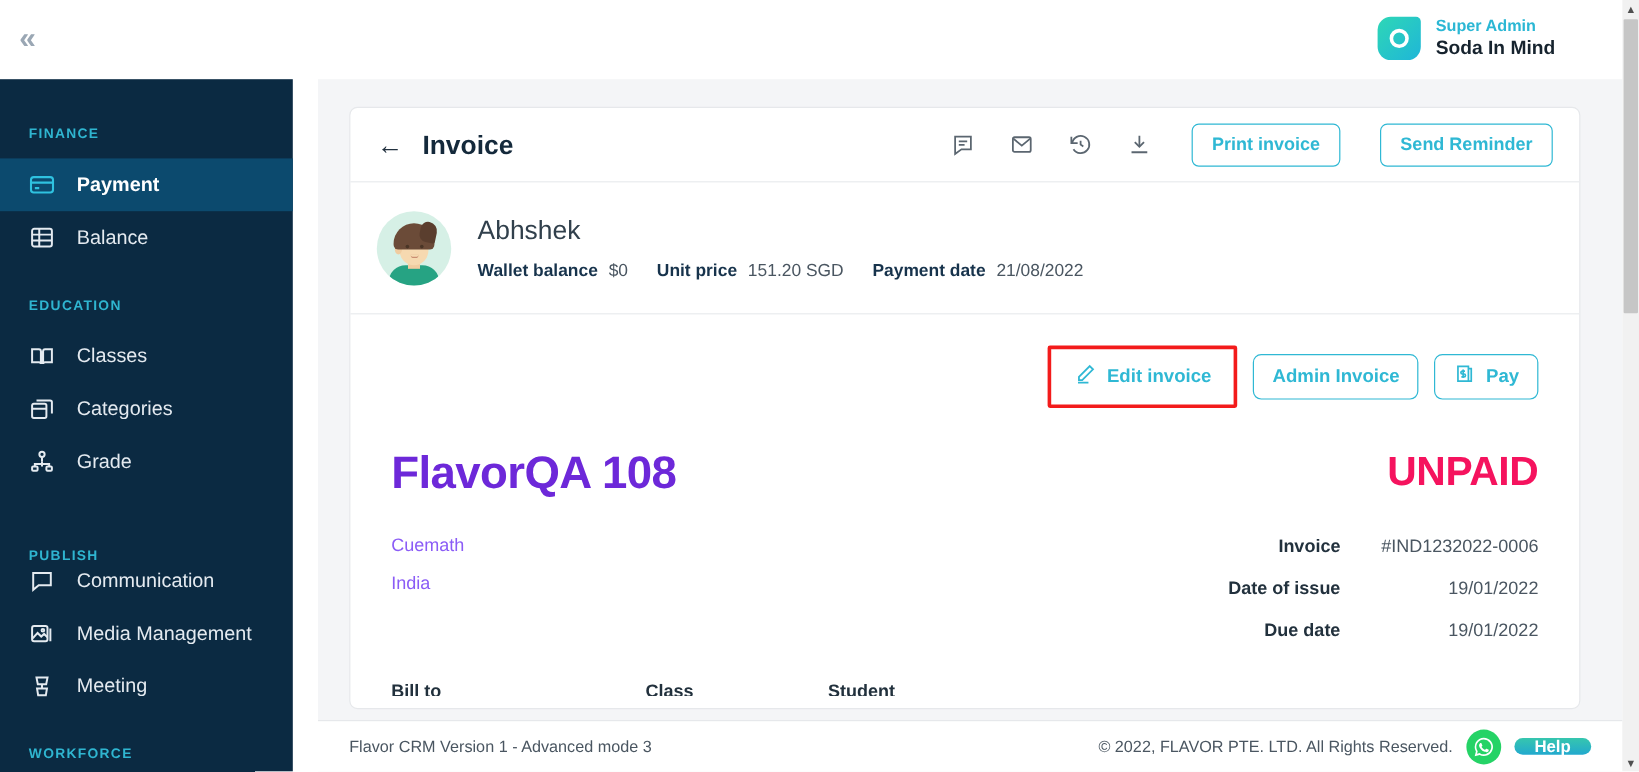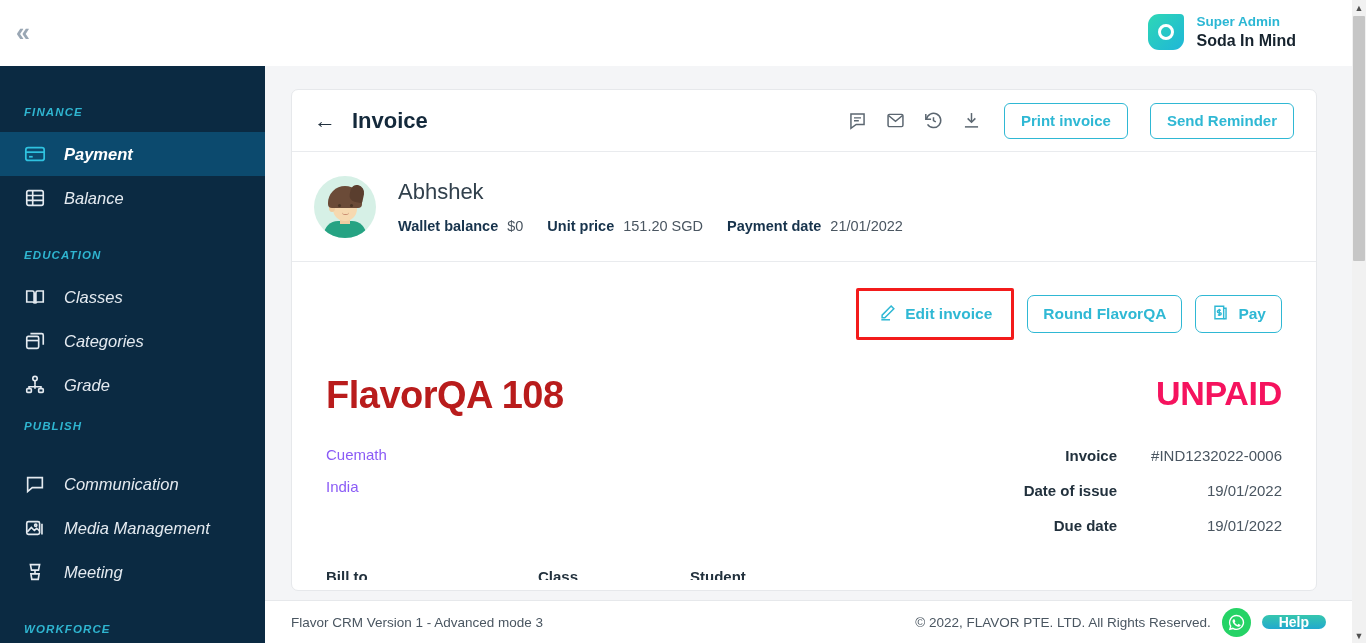--- a/index.html
+++ b/index.html
@@ -47,30 +47,30 @@
   .user-avatar .ring2 {
     position: absolute; left: 10px; top: 10px; width: 16px; height: 16px;
     border-radius: 50%; border: 3.5px solid #ffffff;
   }
   .user-meta { margin-left: 12px; line-height: 1.25; }
   .user-role { color: #2BB7D4; font-size: 13.5px; font-weight: 700; }
   .user-name { color: #16232E; font-size: 16px; font-weight: 600; }
 
   
   .sidebar {
-    position: absolute; left: 0; top: 66px; width: 265px; height: 577px;
-    background: #0B2A42; overflow: hidden; font-style: italic;
+    position: absolute; left: 0; top: 66px; width: 244px; height: 577px;
+    background: #0B2A42; overflow: hidden;
   }
   .side-group {
     color: #2FB5D0; font-size: 11.5px; font-weight: 700; letter-spacing: 1.1px;
     padding: 0 0 0 24px;
   }
   .g-finance   { position: absolute; top: 40px; }
   .g-education { position: absolute; top: 183px; }
-  .g-publish   { position: absolute; top: 354px; }
+  .g-publish   { position: absolute; top: 392px; }
   .g-workforce { position: absolute; top: 557px; }
 
   .nav-item {
     position: absolute; left: 0; width: 265px; height: 44px;
     display: flex; align-items: center; cursor: pointer;
   }
   .nav-item .ic { width: 26px; margin-left: 24px; display: flex;
     align-items: center; justify-content: flex-start; }
   .nav-item .lbl {
     margin-left: 14px; color: #E4EAF0; font-size: 16.5px; font-weight: 500;
@@ -87,21 +87,21 @@
   .card {
     position: absolute; left: 26px; top: 23px; width: 1026px;
     background: #ffffff; border: 1px solid #E6E8EB; border-radius: 7px;
   }
   .card-head {
     height: 62px; display: flex; align-items: center; padding: 0 22px;
     border-bottom: 1px solid #E9EBEE;
   }
   .back-arrow { font-size: 22px; color: #22313F; margin-right: 16px; cursor: pointer; line-height: 1; }
   .page-title { font-size: 22px; font-weight: 700; color: #14293B; }
-  .head-tools { margin-left: auto; display: flex; align-items: center; gap: 17px; }
+  .head-tools { margin-left: auto; display: flex; align-items: center; gap: 28px; }
   .tool-ic { cursor: pointer; display: flex; }
   .btn-outline {
     border: 1.5px solid #2FB8D4; color: #2FB8D4; background: #ffffff;
     border-radius: 6px; font-size: 15px; font-weight: 700; cursor: pointer;
     padding: 0 16px; height: 36px; display: flex; align-items: center;
     font-family: "Liberation Sans", sans-serif; white-space: nowrap;
   }
   .head-tools .btn-outline { margin-left: 5px; }
 
   
@@ -145,21 +145,21 @@
     display: inline-flex;
   }
   .btn-act {
     border: 1.5px solid #2FB8D4; color: #2FB8D4; background: #ffffff;
     border-radius: 7px; font-size: 15.5px; font-weight: 700; cursor: pointer;
     height: 38px; padding: 0 15px; display: flex; align-items: center; gap: 8px;
     font-family: "Liberation Sans", sans-serif; white-space: nowrap;
   }
   .btn-act.flat { border: none; }
   .inv-title-row { display: flex; align-items: flex-start; margin-top: 34px; }
-  .inv-title { font-size: 38px; font-weight: 800; color: #b91c1c; letter-spacing: -0.5px; }
+  .inv-title { font-size: 38px; font-weight: 800; color: #6d28d9; letter-spacing: -0.5px; }
   .inv-status { margin-left: auto; font-size: 34px; font-weight: 800; color: #F5135E; letter-spacing: -0.3px; }
   .inv-cols { display: flex; margin-top: 22px; }
   .inv-left { font-size: 15px; color: #8b5cf6; line-height: 2.1; }
   .inv-right { margin-left: auto; text-align: right; font-size: 15px; min-width: 350px; }
   .inv-right .r-row { display: flex; justify-content: flex-end; line-height: 2.33; }
   .r-k { font-weight: 700; color: #22313D; }
   .r-v { color: #4A5661; margin-left: 33px; min-width: 132px; text-align: right; }
   .tbl-head {
     display: flex; margin-top: 24px; font-size: 15px; font-weight: 700;
     color: #22313D; overflow: hidden; height: 12px;
@@ -358,40 +358,40 @@
           <div class="av-mouth"></div>
       </div>
       <div class="client-info">
         <div class="client-name">Abhshek</div>
         <div class="client-facts">
           <span class="fact-k">Wallet balance</span>
           <span class="fact-v">$0</span>
           <span class="fact-k">Unit price</span>
           <span class="fact-v">151.20 SGD</span>
           <span class="fact-k">Payment date</span>
-          <span class="fact-v">21/01/2022</span>
+          <span class="fact-v">21/08/2022</span>
         </div>
       </div>
     </div>
 
     <div class="inv-body">
       <div class="act-row">
         <span class="hl-box">
           <button class="btn-act flat">
             <span>
               <svg width="19" height="19" viewBox="0 0 24 24" fill="none" stroke="#2FB8D4" stroke-width="1.9">
                 <path d="M16.6 3.9 20 7.3 8.6 18.7H5.2v-3.4z"></path>
                   <path d="M4.2 21.2h11"></path>
               </svg>
             </span>
             <span>Edit invoice</span>
           </button>
         </span>
         <button class="btn-act">
-          <span>Round FlavorQA</span>
+          <span>Admin Invoice</span>
         </button>
         <button class="btn-act">
           <span>
             <svg width="19" height="19" viewBox="0 0 24 24" fill="none" stroke="#2FB8D4" stroke-width="1.8">
               <path d="M5 4.2h11v15.6H5z"></path>
                 <path d="M16 6.6h3v13.2h-3"></path>
               <path d="M10.5 7.4v8.8"></path>
                 <path d="M12.4 9.2H9.6a1.5 1.5 0 0 0 0 3h1.8a1.5 1.5 0 0 1 0 3H8.6"></path>
             </svg>
           </span>

